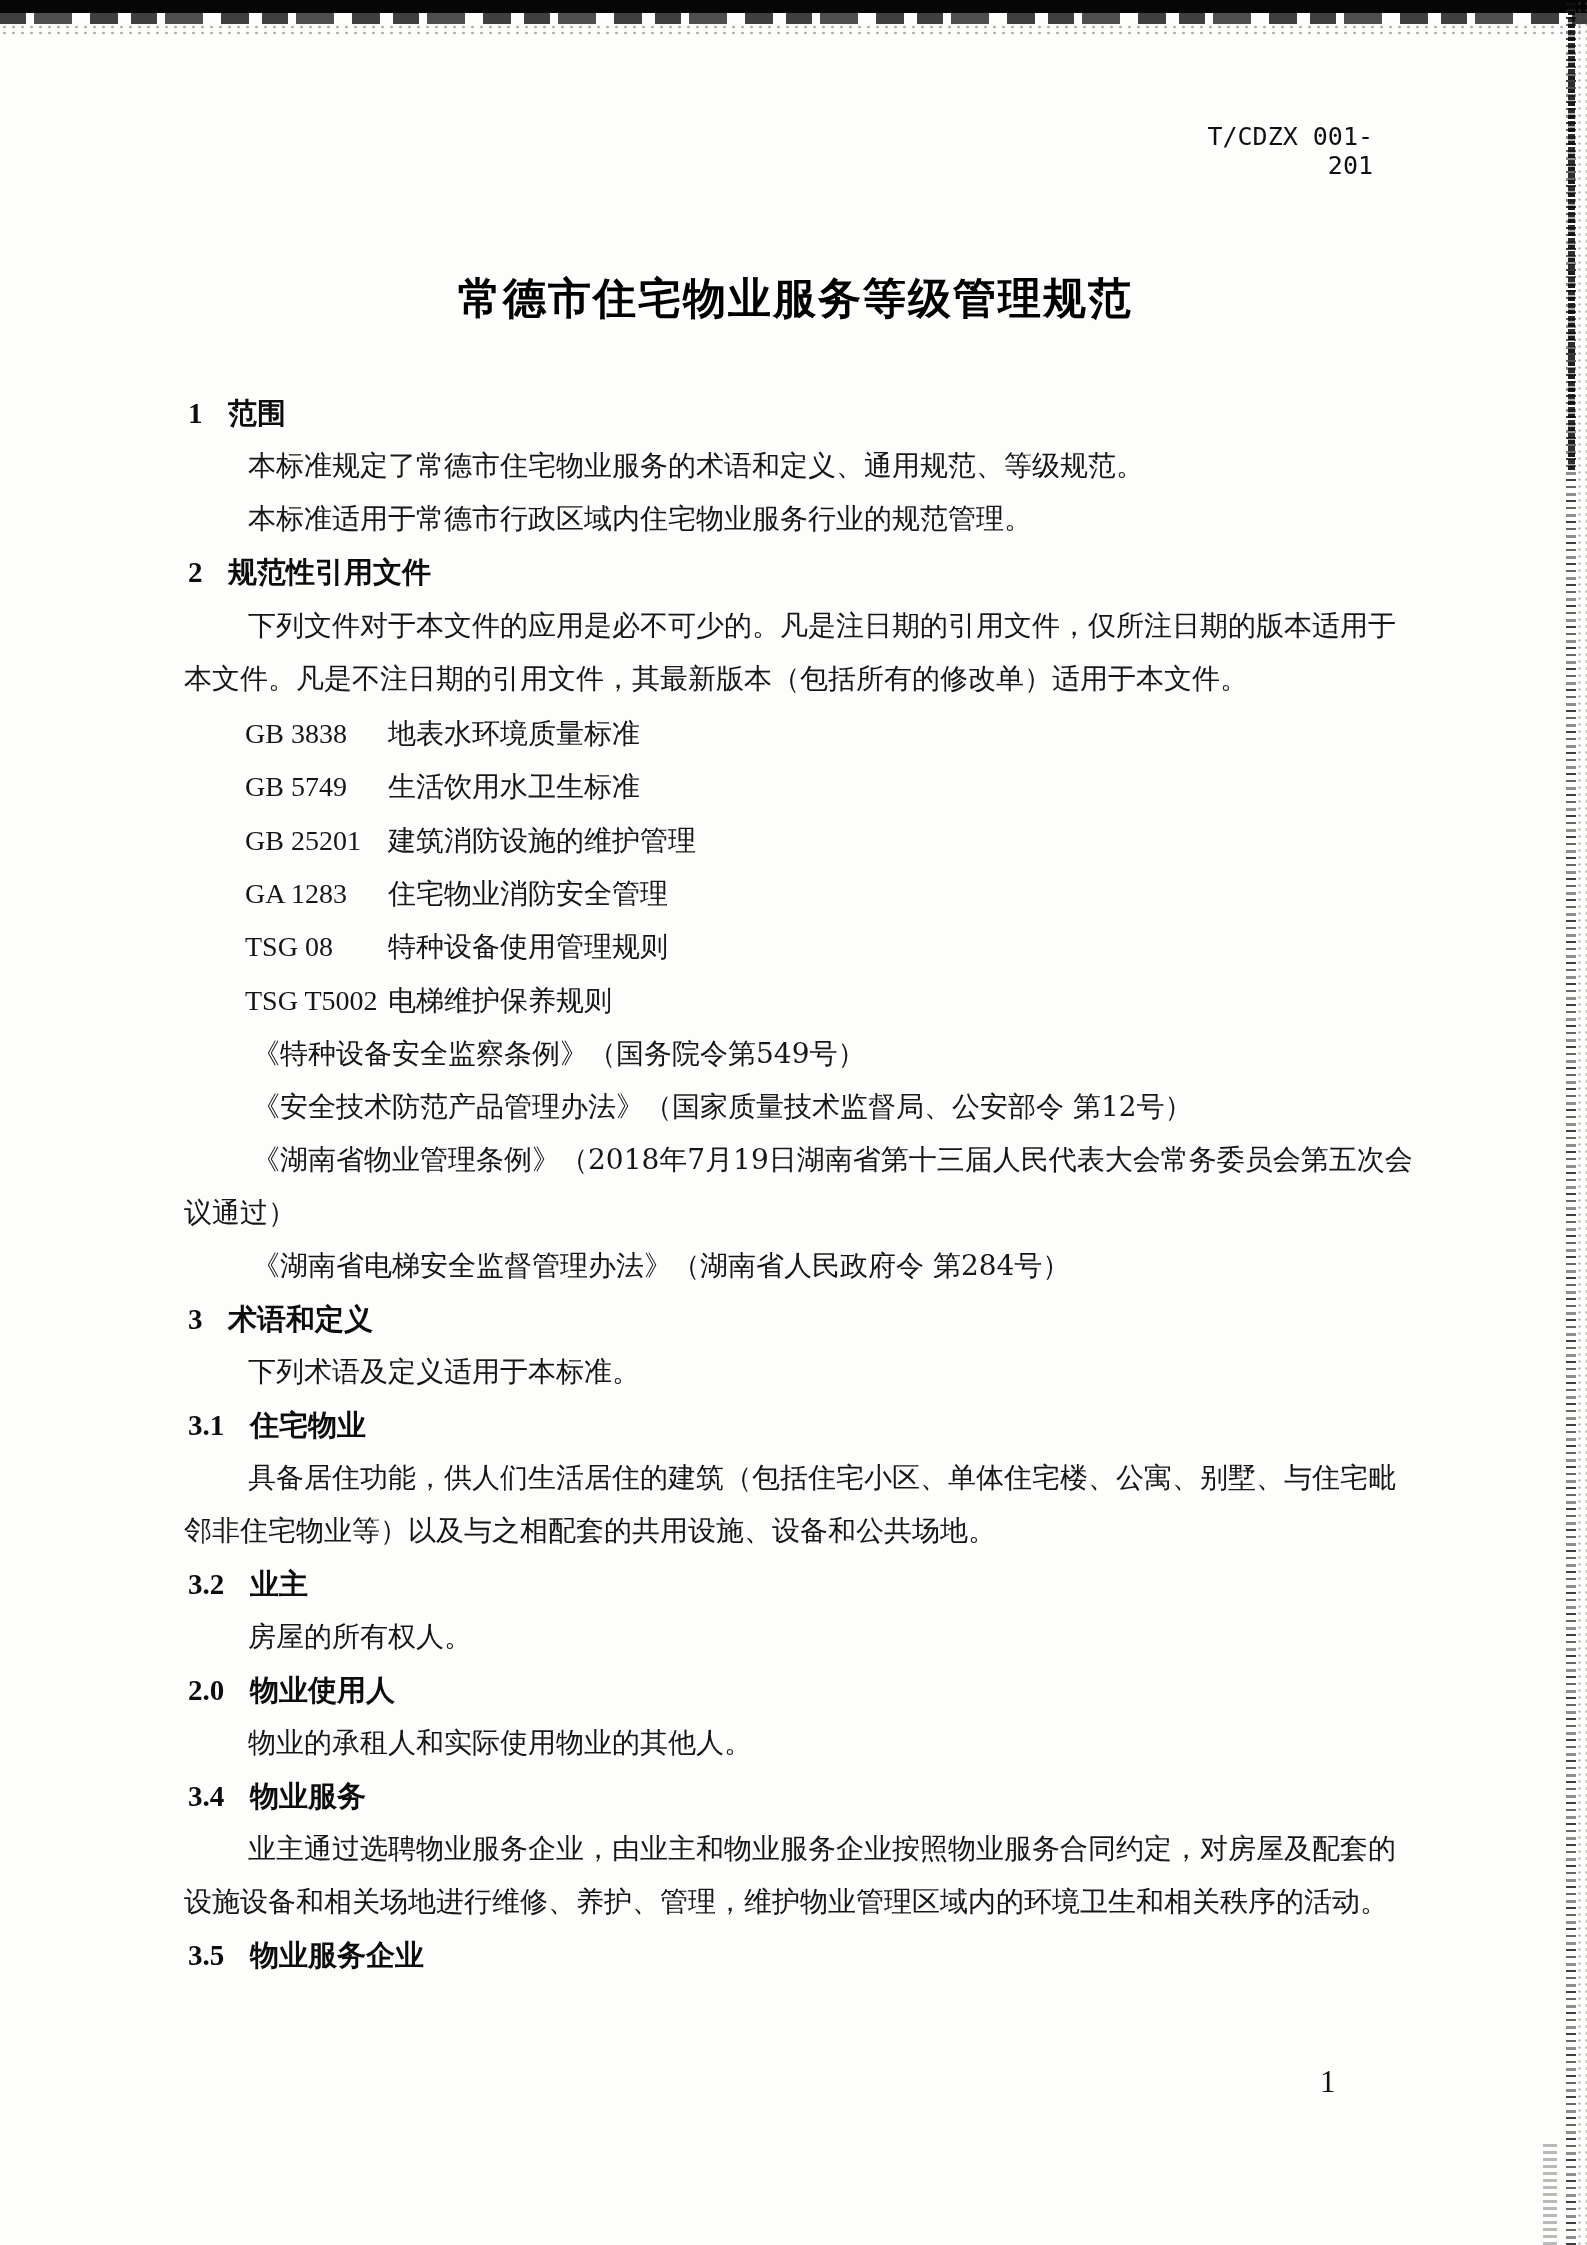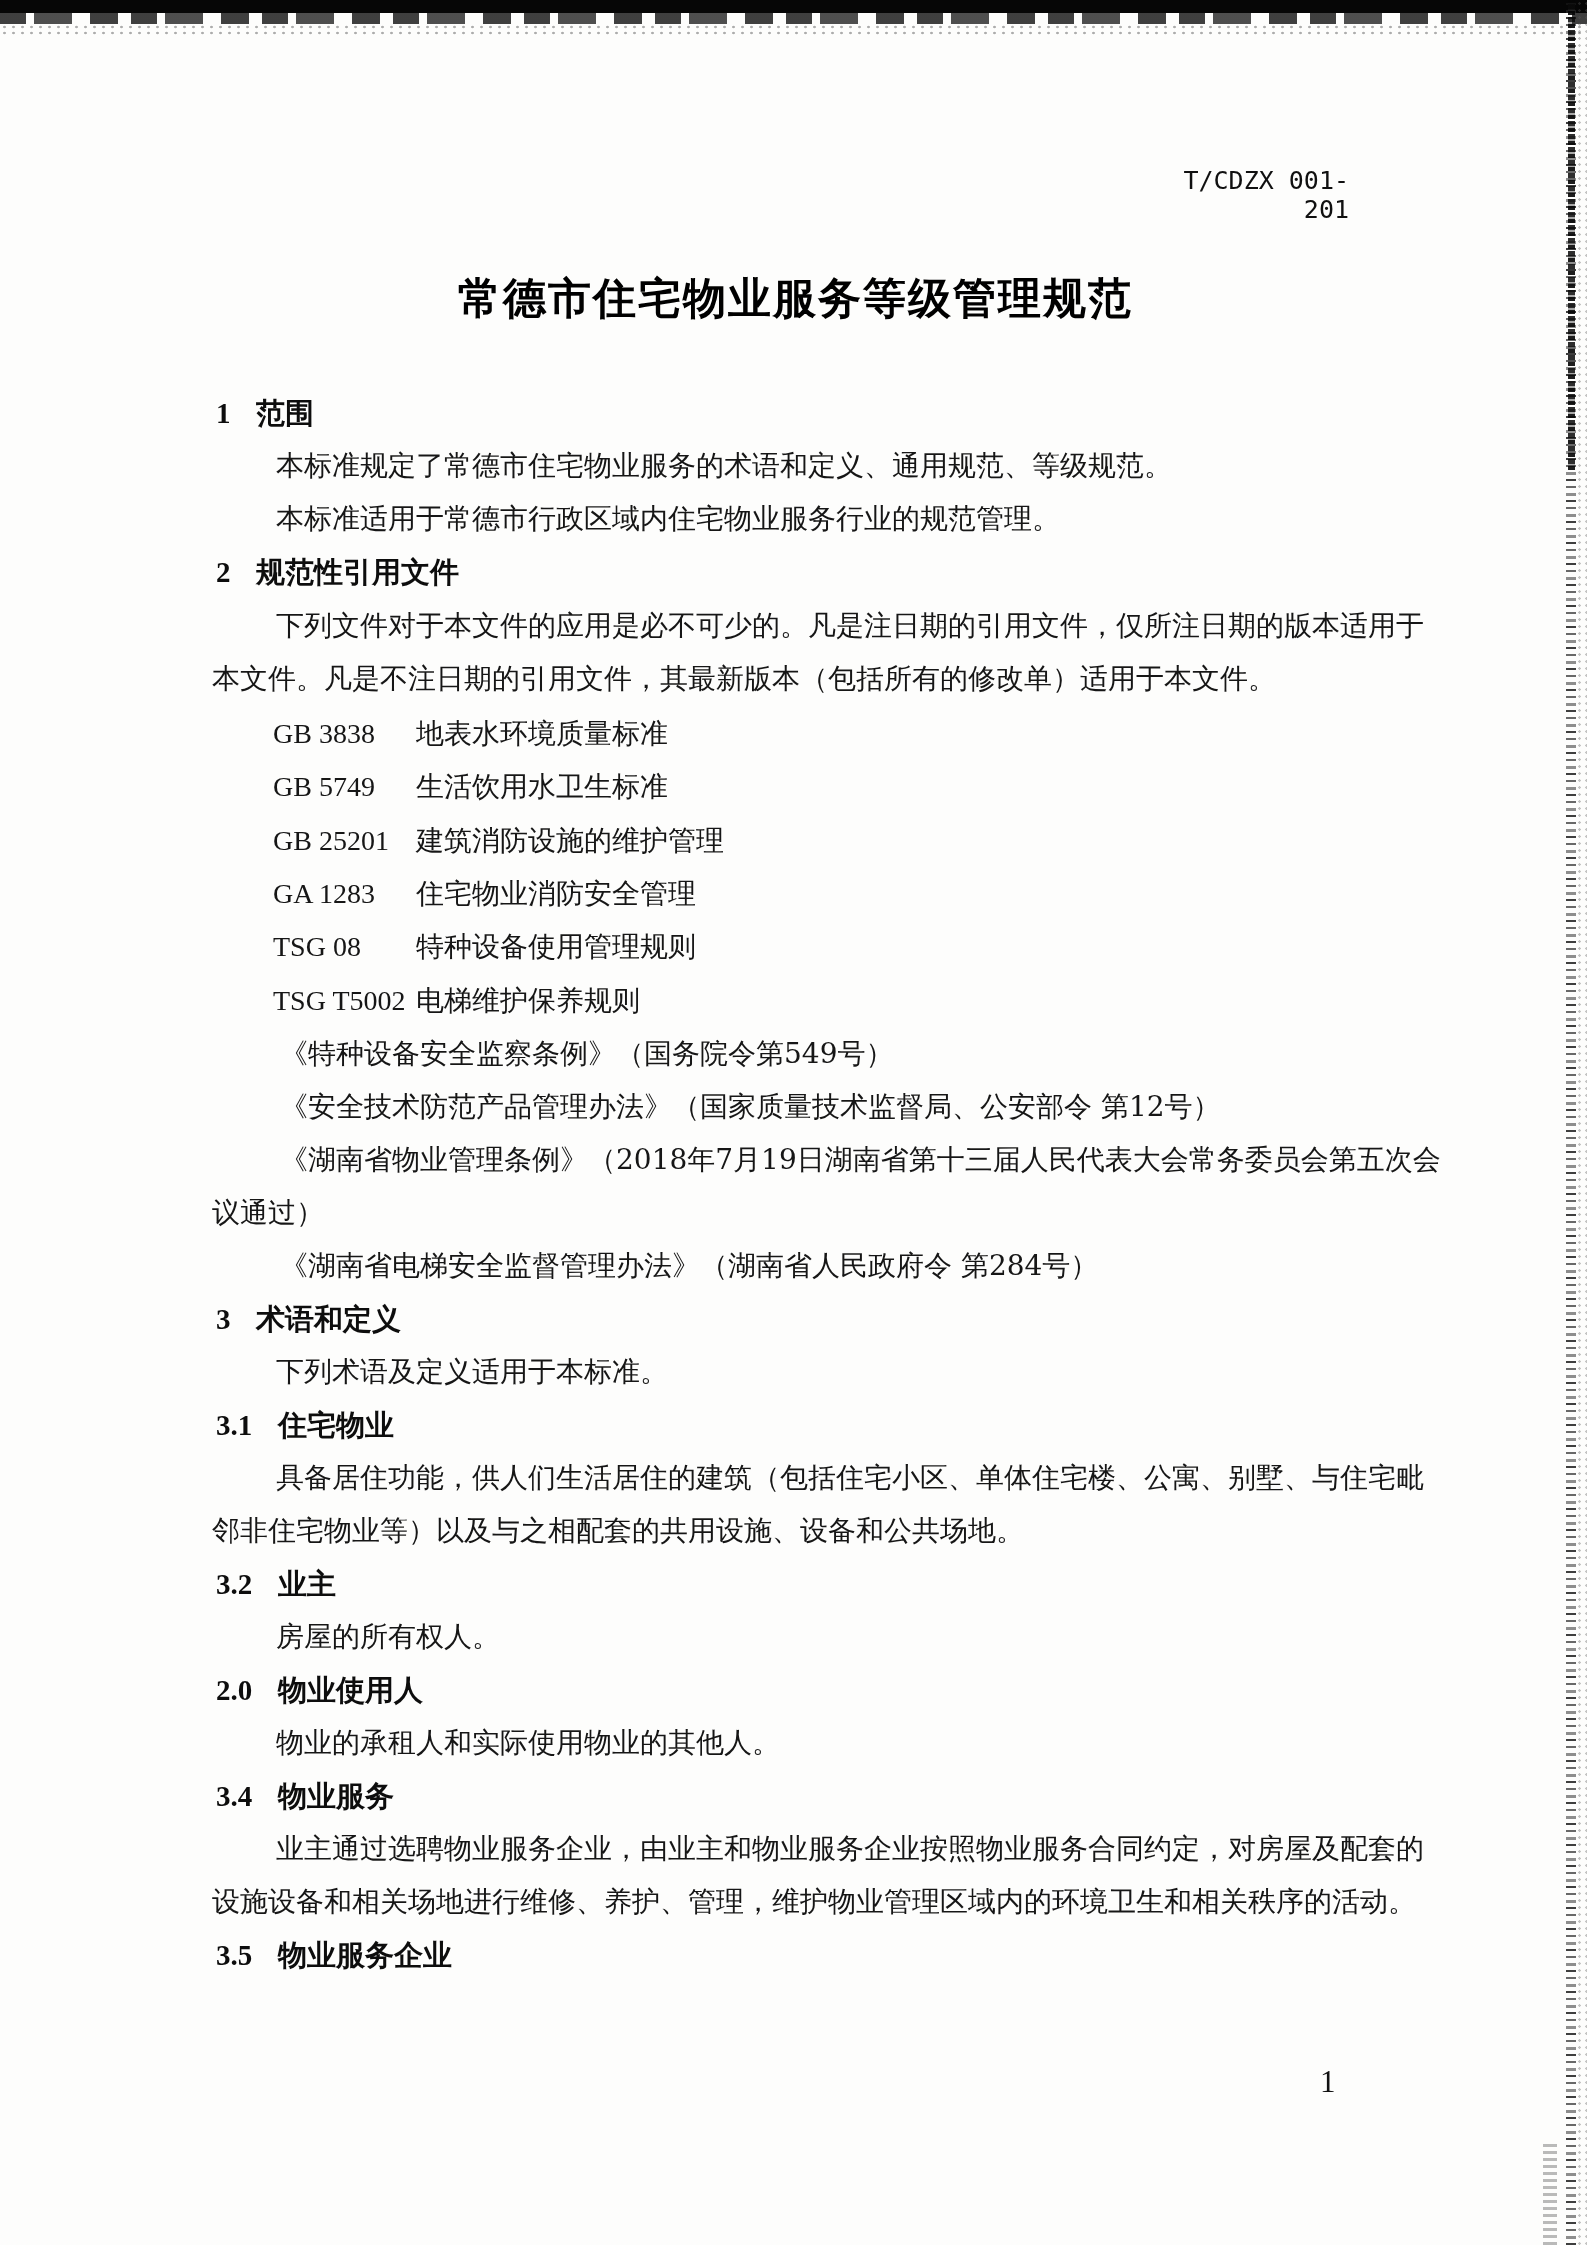--- a/index.html
+++ b/index.html
@@ -53,41 +53,40 @@
     opacity: .35;
   }
   .scan-right-band {
     position: absolute; top: 2140px; left: 1543px; width: 14px; height: 105px;
     background: repeating-linear-gradient(0deg,
       rgba(60,60,60,.35) 0 3px, rgba(0,0,0,0) 3px 7px);
   }
 
   
   .doc-number {
-    position: absolute; top: 122px; left: 1144px; width: 205px;
+    position: absolute; top: 122px; left: 1168px; width: 205px;
     text-align: right;
     font-family: "DejaVu Sans Mono", monospace;
-    font-size: 25px; letter-spacing: 0px; color: #101010; margin-top: 44px;
+    font-size: 25px; letter-spacing: 0px; color: #101010;
   }
   .doc-title {
     position: absolute; top: 270px; left: 458px;
     font-size: 43px; font-weight: bold; letter-spacing: 2px;
     font-family: "DejaVu Sans", "Liberation Sans", sans-serif;
     color: #000000;
     white-space: nowrap;
   }
 
   
   .line {
     position: absolute;
     white-space: nowrap;
     font-size: 28px;
     line-height: 40px;
     color: #161616;
-    margin-left: 28px;
   }
   .indent { left: 248px; }
   .flush  { left: 184px; }
   .h1, .h2 {
     left: 188px;
     font-weight: bold;
     font-size: 29px;
     color: #0d0d0d;
   }
   .sec-num {

